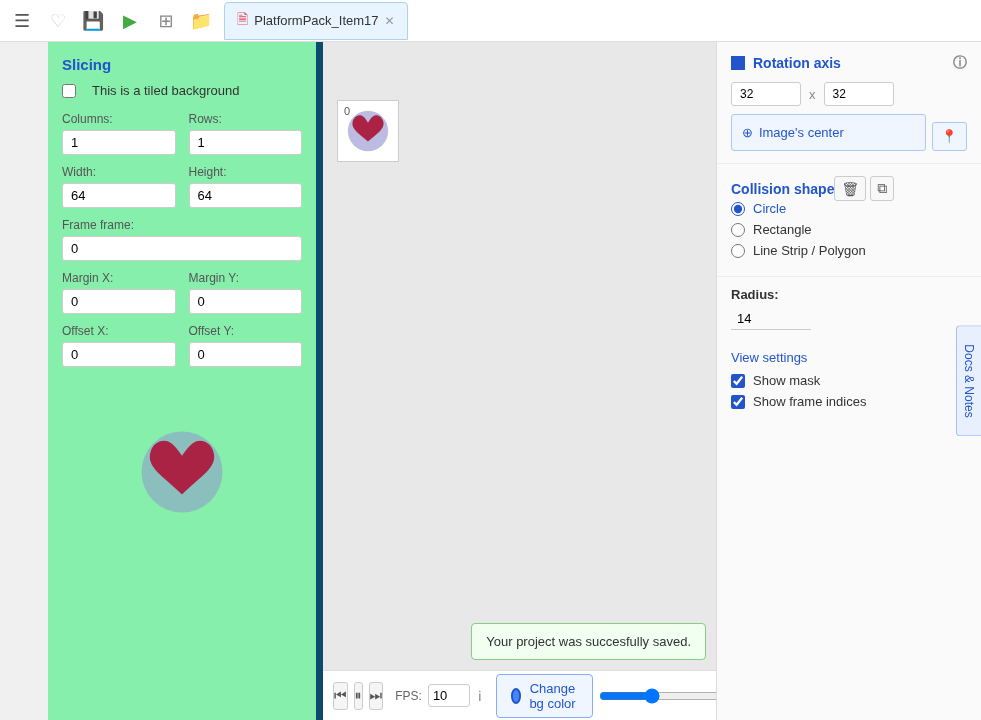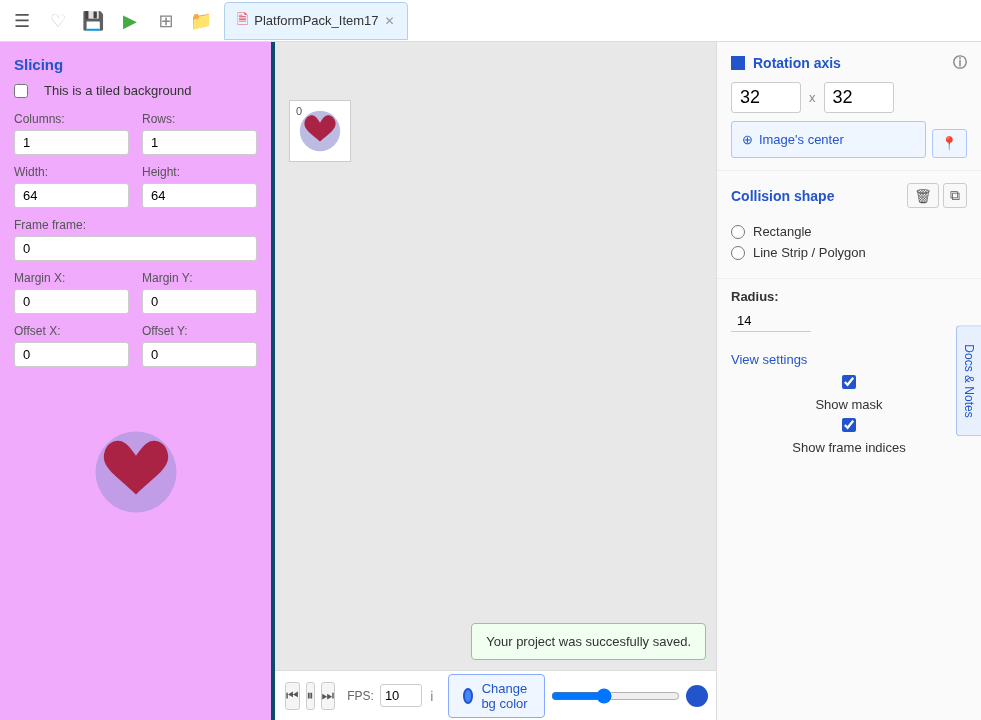--- a/index.html
+++ b/index.html
@@ -22,22 +22,22 @@
       cursor: pointer; color: #333; font-size: 13px;
     }
     .tab .tab-icon { color: #e05060; font-size: 14px; }
     .tab .close-btn { color: #999; font-size: 12px; cursor: pointer; }
 
     
     .main { display: flex; height: calc(720px - 42px); }
 
     
     .left-panel {
-      width: 275px; background: #f0abfc; border-right: 4px solid #0c4a6e;
-      padding: 14px; overflow-y: auto; flex-shrink: 0;
+      width: 275px; background: #86efac; border-right: 7px solid #0c4a6e;
+      padding: 14px; overflow-y: auto; flex-shrink: 0; margin-left: 48px;
     }
     .section-title { font-size: 15px; font-weight: 600; color: #2255cc; margin-bottom: 10px; }
     .checkbox-row { display: flex; align-items: center; gap: 16px; margin-bottom: 14px; color: #333; font-size: 13px; }
     .field-row { display: flex; gap: 13px; margin-bottom: 10px; }
     .field-group { display: flex; flex-direction: column; gap: 4px; flex: 1; }
     .field-label { font-size: 12px; color: #555; }
     .field-input {
       border: 1px solid #ccc; border-radius: 3px; padding: 4px 8px;
       font-size: 13px; background: #fff; width: 100%;
     }
@@ -55,40 +55,40 @@
     }
     .right-section { padding: 12px 14px; border-bottom: 1px solid #eee; }
     .right-title {
       font-size: 14px; font-weight: 600; color: #2255cc;
       display: flex; align-items: center; gap: 8px; margin-bottom: 10px;
     }
     .right-title .icon-sq { width: 14px; height: 14px; background: #2255cc; display: inline-block; }
     .coords-row { display: flex; align-items: center; gap: 8px; }
     .coord-input {
       border: 1px solid #ccc; border-radius: 3px; padding: 4px 8px;
-      font-size: 18px; background: #fff; width: 70px;
+      font-size: 12px; background: #fff; width: 70px;
     }
     .coord-x { color: #888; font-size: 13px; }
     .center-btn {
       display: flex; align-items: center; gap: 6px;
       border: 1px solid #aac8ff; border-radius: 3px; padding: 6px 10px;
       background: #f0f6ff; cursor: pointer; color: #2255cc; font-size: 13px;
       margin-top: 8px; width: 100%;
     }
     .pin-btn {
       border: 1px solid #aac8ff; border-radius: 3px; padding: 6px 8px;
       background: #f0f6ff; cursor: pointer; color: #2255cc;
       margin-top: 8px;
     }
     .center-pin-row { display: flex; gap: 6px; margin-top: 8px; }
     .center-pin-row .center-btn { margin-top: 0; flex: 1; }
 
     .collision-header {
-      display: flex; align-items: center; justify-content: space-between;
-      margin-bottom: 16px;
+      display: flex; align-items: center; 
+      margin-bottom: 0;
     }
     .collision-title { font-size: 14px; font-weight: 600; color: #2255cc; }
     .collision-actions { display: flex; gap: 4px; }
     .action-btn {
       border: 1px solid #ccc; border-radius: 3px; padding: 3px 6px;
       background: #f8f8f8; cursor: pointer; color: #555; font-size: 14px;
     }
 
     .radio-row { display: flex; align-items: center; gap: 8px; margin-bottom: 6px; cursor: pointer; font-size: 13px; color: #333; }
     .radio-row input[type=radio] { accent-color: #2255cc; }
@@ -96,21 +96,21 @@
 
     .radius-section { padding: 10px 14px; }
     .radius-label { font-size: 13px; font-weight: 600; color: #333; margin-bottom: 6px; }
     .radius-input {
       border: none; border-bottom: 1px solid #ccc; padding: 3px 6px;
       font-size: 13px; background: transparent; width: 80px;
     }
 
     .view-settings { padding: 10px 14px; }
     .view-title { font-size: 13px; font-weight: 400; color: #2255cc; margin-bottom: 8px; }
-    .check-row { display: flex; align-items: center; gap: 8px; margin-bottom: 6px; font-size: 13px; color: #333; flex-direction: column; }
+    .check-row { display: flex; align-items: center; gap: 8px; margin-bottom: 6px; font-size: 13px; color: #333; }
     .check-row input[type=checkbox] { accent-color: #2255cc; }
     .playback-btn {
       width: 28px; height: 28px; border: 1px solid #ccc; border-radius: 3px;
       background: #f5f5f5; display: flex; align-items: center; justify-content: center;
       cursor: pointer; color: #555; font-size: 14px;
     }
     .fps-label { font-size: 12px; color: #666; margin-left: 6px; }
     .fps-input {
       width: 42px; border: 1px solid #ccc; border-radius: 3px;
       padding: 3px 4px; font-size: 13px; background: #fff;
@@ -266,20 +266,24 @@
 
     <div class="right-section">
       <div class="collision-header">
         <span class="collision-title">Collision shape</span>
         <div class="collision-actions">
           <button class="action-btn">🗑</button>
           <button class="action-btn">⧉</button>
         </div>
       </div>
 
+      <div class="radio-row checked">
+        <input type="radio" name="collision" checked="" style="">
+        <span>Circle</span>
+      </div>
       <div class="radio-row">
         <input type="radio" name="collision" style="">
         <span>Rectangle</span>
       </div>
       <div class="radio-row">
         <input type="radio" name="collision" style="">
         <span>Line Strip / Polygon</span>
       </div>
     </div>
 

